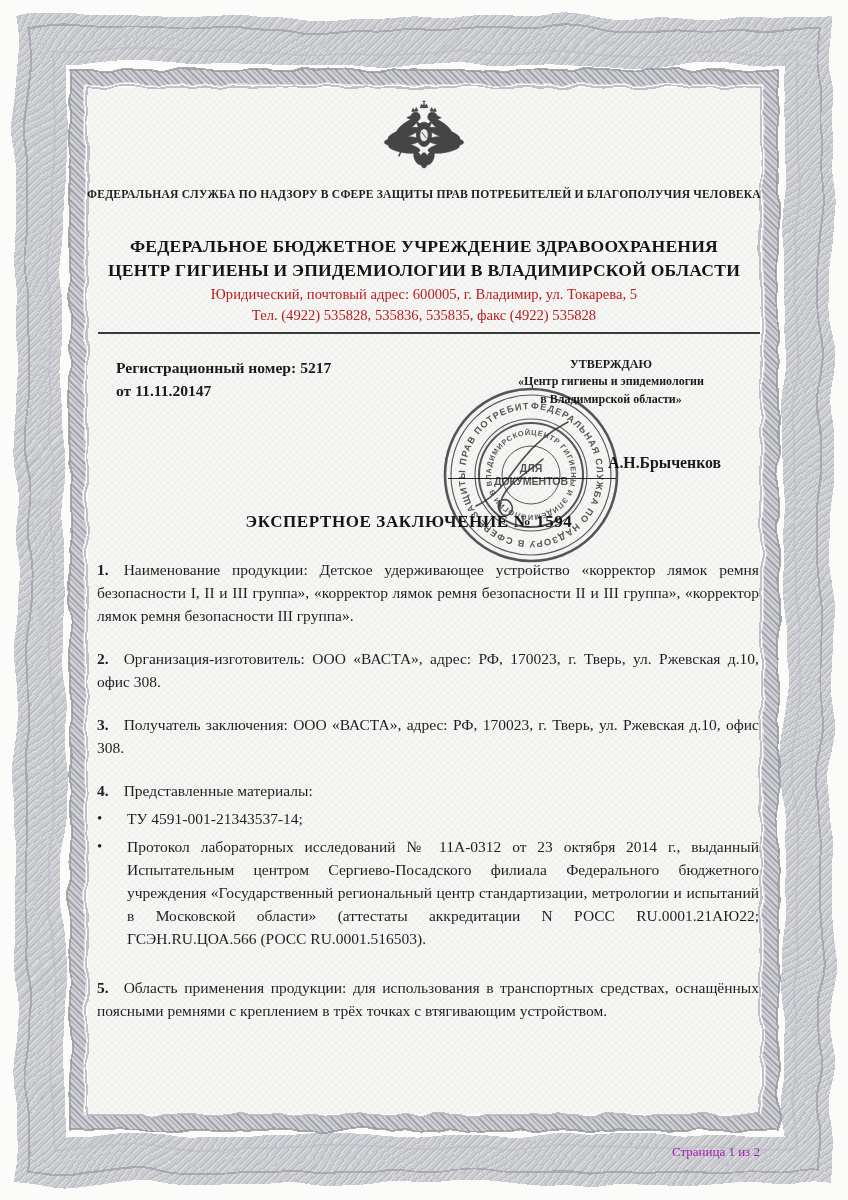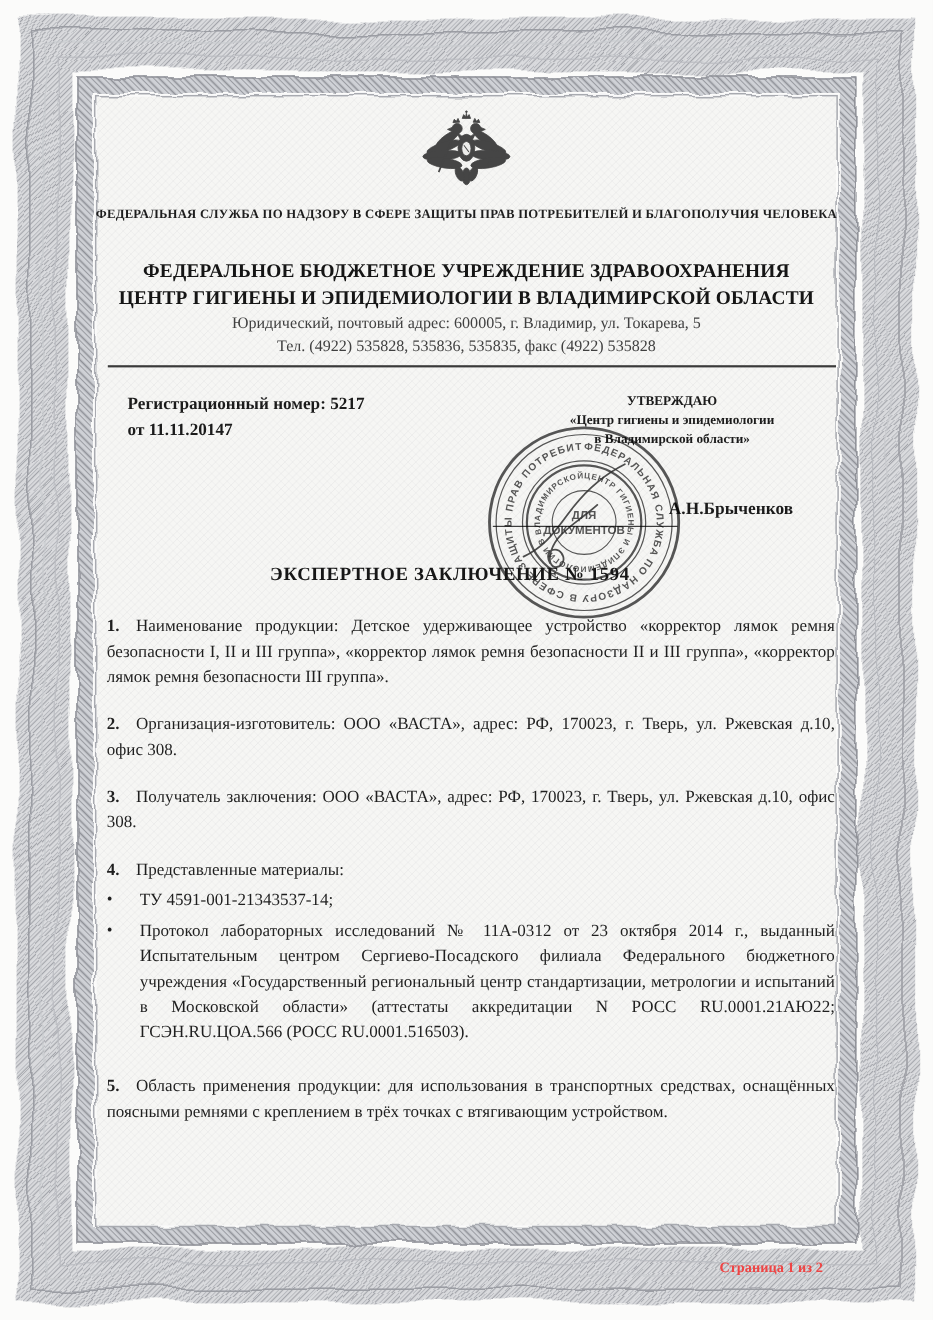--- a/index.html
+++ b/index.html
@@ -20,21 +20,21 @@
   .service-line{
     position:absolute;top:172px;left:60px;right:60px;
     text-align:center;font-weight:bold;font-size:11.6px;letter-spacing:.2px;color:#1e1e1e;
   }
   .org-name{
     position:absolute;top:218px;left:80px;right:80px;
     text-align:center;font-weight:bold;font-size:17.6px;line-height:1.38;color:#151515;letter-spacing:.2px;
   }
   .address{
     position:absolute;top:268px;left:100px;right:100px;
-    text-align:center;font-size:14.6px;line-height:1.45;color:#404040;
+    text-align:center;font-size:14.6px;line-height:1.45;color:#b91c1c;
   }
   .head-rule{
     position:absolute;top:316px;left:98px;right:88px;height:0;
     border-top:2px solid #3a3a3a;
   }
   .reg-block{
     position:absolute;top:340px;left:116px;width:300px;
     font-weight:bold;font-size:15.6px;line-height:1.5;color:#1b1b1b;
   }
   .approval{
@@ -59,22 +59,22 @@
     font-size:15.5px;line-height:23px;text-align:justify;color:#1f1f1f;
   }
   .item{margin:0 0 20px 0;}
   .item .num{font-weight:bold;margin-right:15px;}
   .item b{font-weight:normal;}
   .bullet-row{display:flex;margin-top:5px;}
   .bullet-row .glyph{width:30px;flex:0 0 30px;font-size:15px;}
   .bullet-row .btxt{flex:1;text-align:justify;}
   .item-5{margin-top:26px;}
   .footer{
-    position:absolute;top:1128px;right:100px;
-    font-size:13px;color:#ef4444;font-weight:bold;
+    position:absolute;top:1128px;right:88px;
+    font-size:13px;color:#a21caf;
   }
 </style>
 </head>
 <body>
 
 <div class="page">
 
   <svg class="border-svg" width="848" height="1200" viewBox="0 0 848 1200" aria-hidden="true">
     <defs>
       <pattern id="hatch" width="6" height="6" patternUnits="userSpaceOnUse" patternTransform="rotate(45)">

